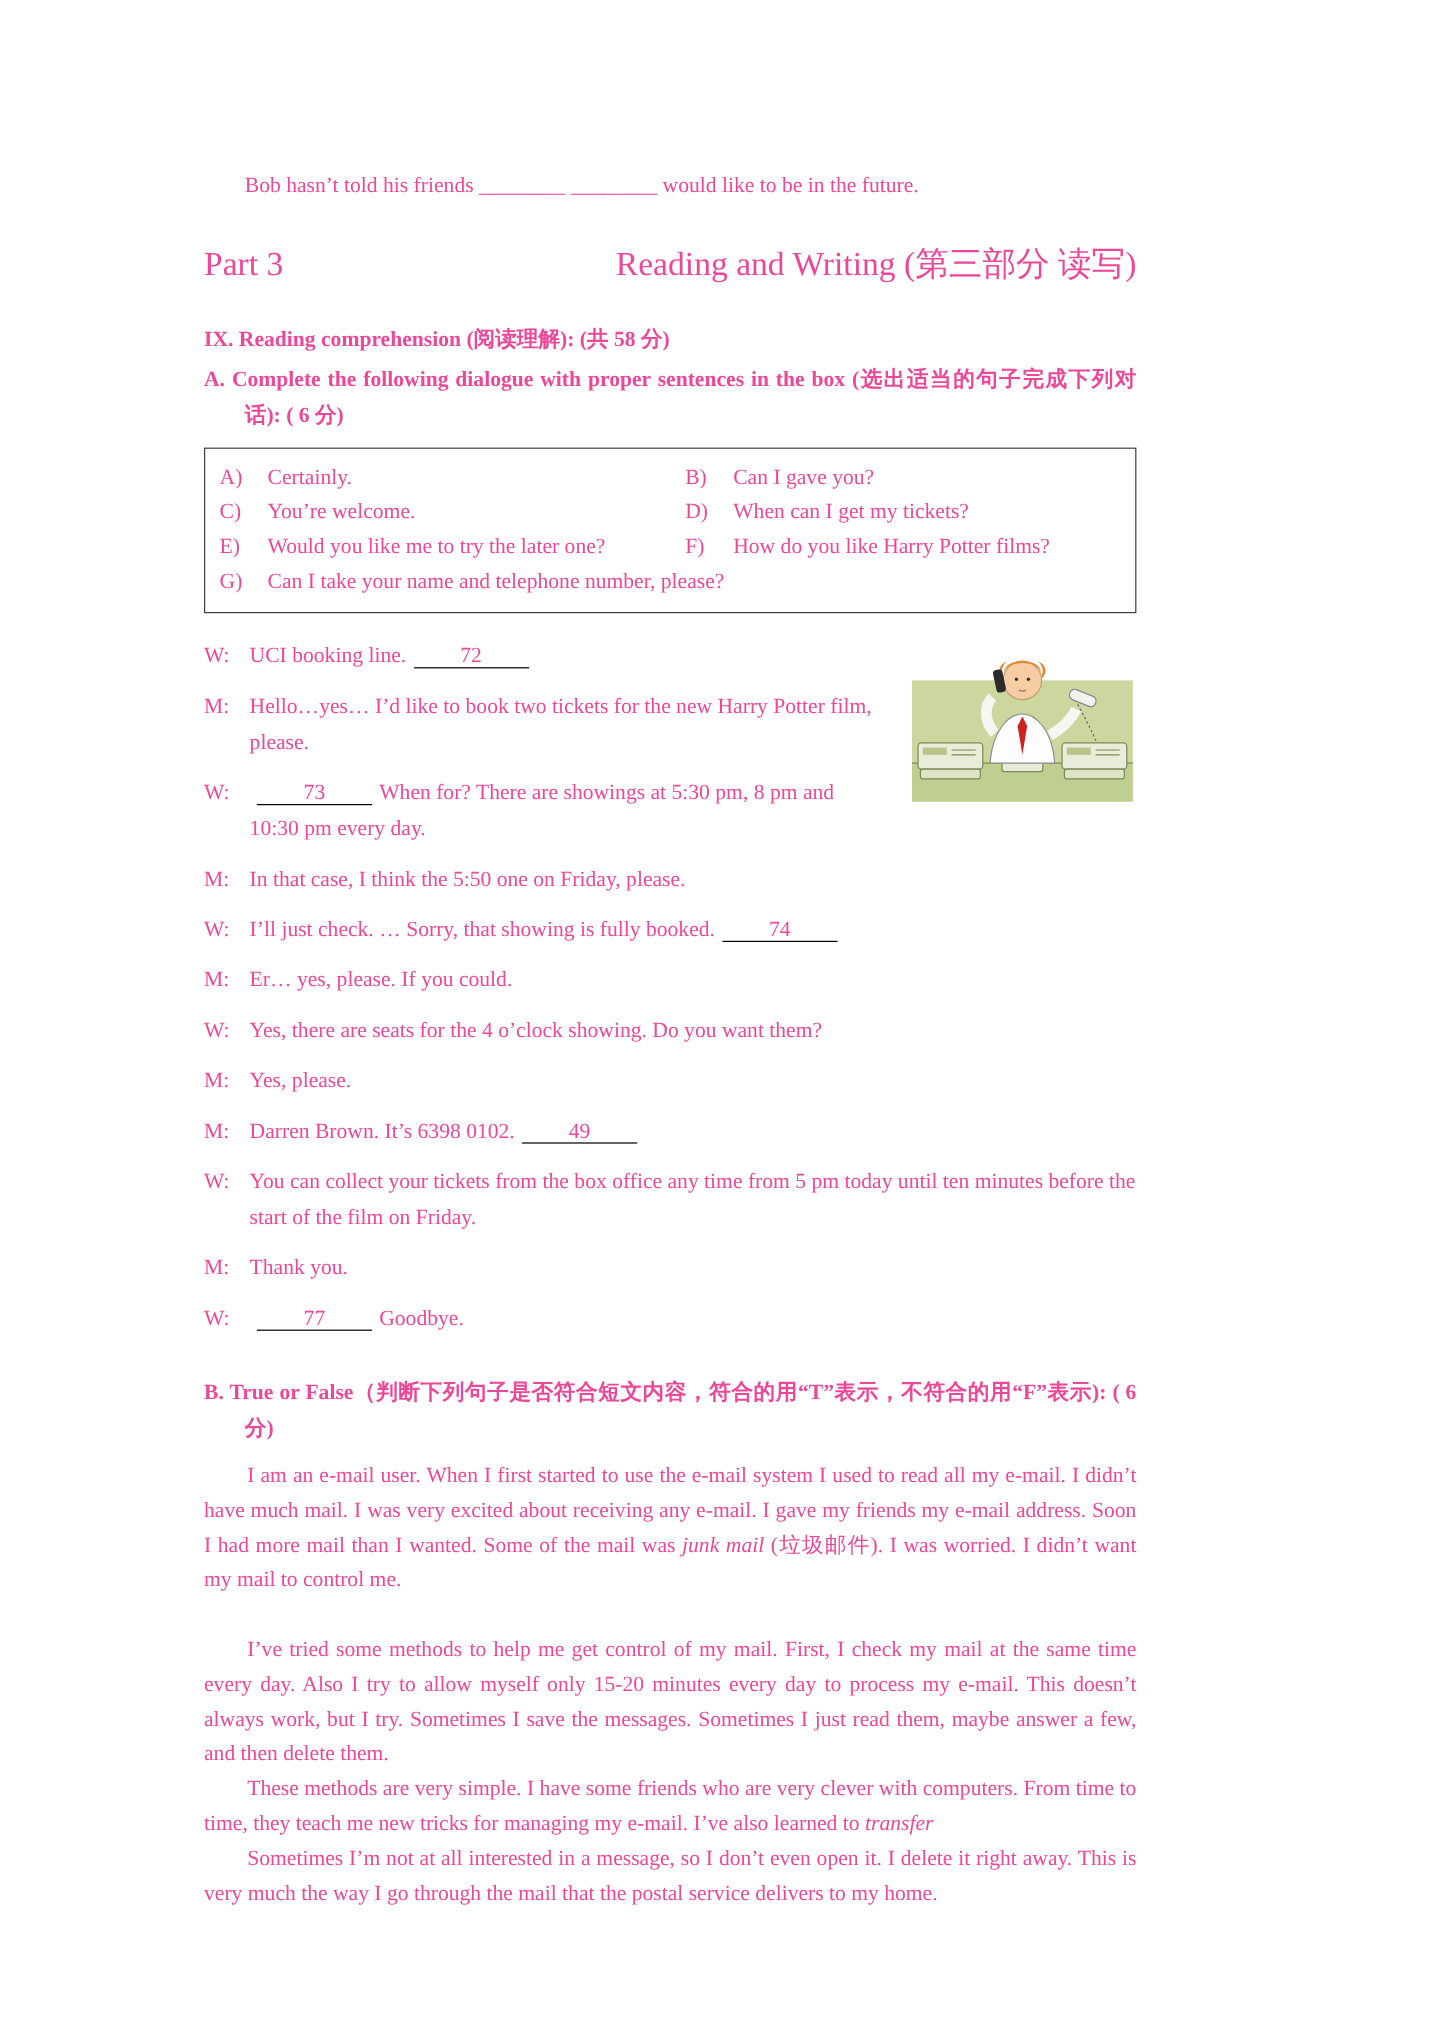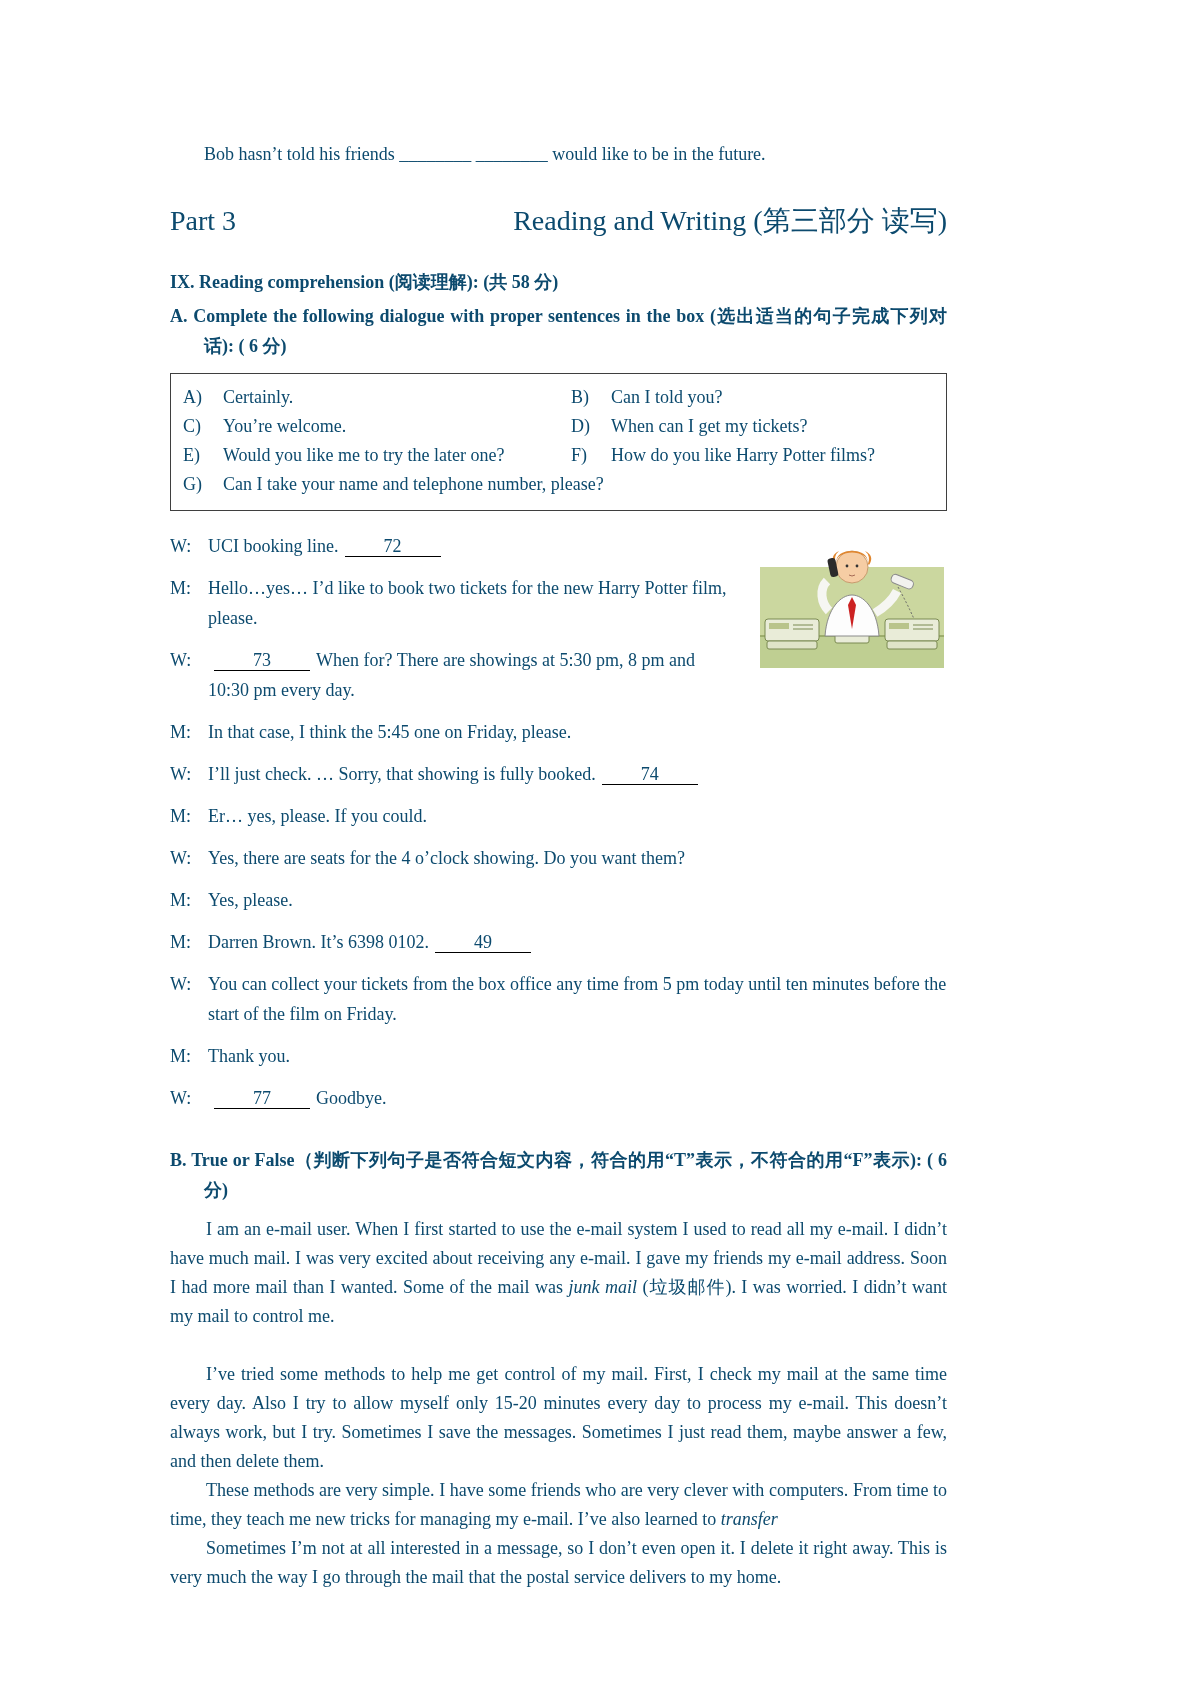--- a/index.html
+++ b/index.html
@@ -1,18 +1,18 @@
 <!DOCTYPE html>
 <html><head>
 <meta charset="utf-8">
 <style>
   * { margin:0; padding:0; box-sizing:border-box; }
   html,body { background:#ffffff; }
   .page {
-    width:1200px; min-height:1698px; background:#ffffff; color:#0c4a6e;
+    width:1200px; min-height:1698px; background:#ffffff; color:#ec4899;
     font-family:"Liberation Serif","DejaVu Serif",serif;
     font-size:18px; line-height:29px;
     padding:140px 253px 60px 170px;
     position:relative;
   }
   .fill-line { margin-left:34px; margin-bottom:32px; }
   .part-title {
     font-size:28px; font-weight:400; line-height:40px;
     display:flex; justify-content:space-between; gap:48px;
     margin-bottom:26px; white-space:nowrap;
@@ -61,21 +61,21 @@
   <p class="sec-head sec-head-a hang">A. Complete the following dialogue with proper sentences in the box (选出适当的句子完成下列对话): ( 6 分)</p>
 
   <div class="options-box">
     <div class="opt-row">
       <div class="opt-cell">
         <span class="opt-letter">A)</span>
         <span>Certainly.</span>
       </div>
       <div class="opt-cell">
         <span class="opt-letter">B)</span>
-        <span>Can I told you?</span>
+        <span>Can I gave you?</span>
       </div>
     </div>
     <div class="opt-row">
       <div class="opt-cell">
         <span class="opt-letter">C)</span>
         <span>You’re welcome.</span>
       </div>
       <div class="opt-cell">
         <span class="opt-letter">D)</span>
         <span>When can I get my tickets?</span>
@@ -136,21 +136,21 @@
     <div class="dlg-line">
       <span class="spk">W:</span><span>UCI booking line.</span><span class="blank">72</span>
     </div>
     <div class="dlg-line">
       <span class="spk">M:</span><span>Hello…yes… I’d like to book two tickets for the new Harry Potter film, please.</span>
     </div>
     <div class="dlg-line">
       <span class="spk">W:</span><span class="blank">73</span><span>When for? There are showings at 5:30 pm, 8 pm and 10:30 pm every day.</span>
     </div>
     <div class="dlg-line">
-      <span class="spk">M:</span><span>In that case, I think the 5:45 one on Friday, please.</span>
+      <span class="spk">M:</span><span>In that case, I think the 5:50 one on Friday, please.</span>
     </div>
     <div class="dlg-line">
       <span class="spk">W:</span><span>I’ll just check. … Sorry, that showing is fully booked.</span><span class="blank">74</span>
     </div>
     <div class="dlg-line">
       <span class="spk">M:</span><span>Er… yes, please. If you could.</span>
     </div>
     <div class="dlg-line">
       <span class="spk">W:</span><span>Yes, there are seats for the 4 o’clock showing. Do you want them?</span>
     </div>

